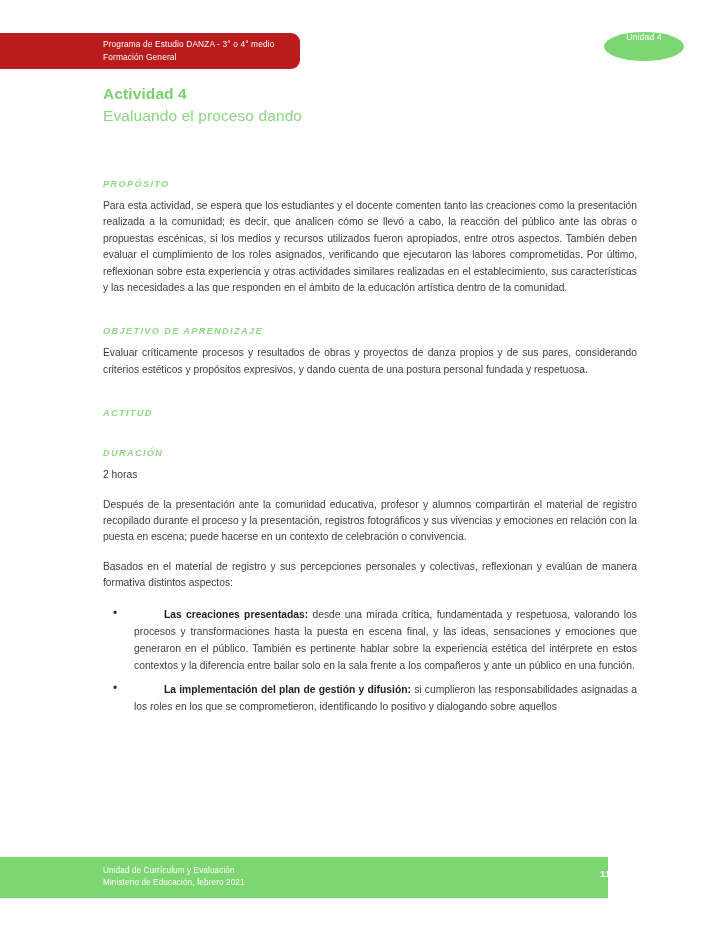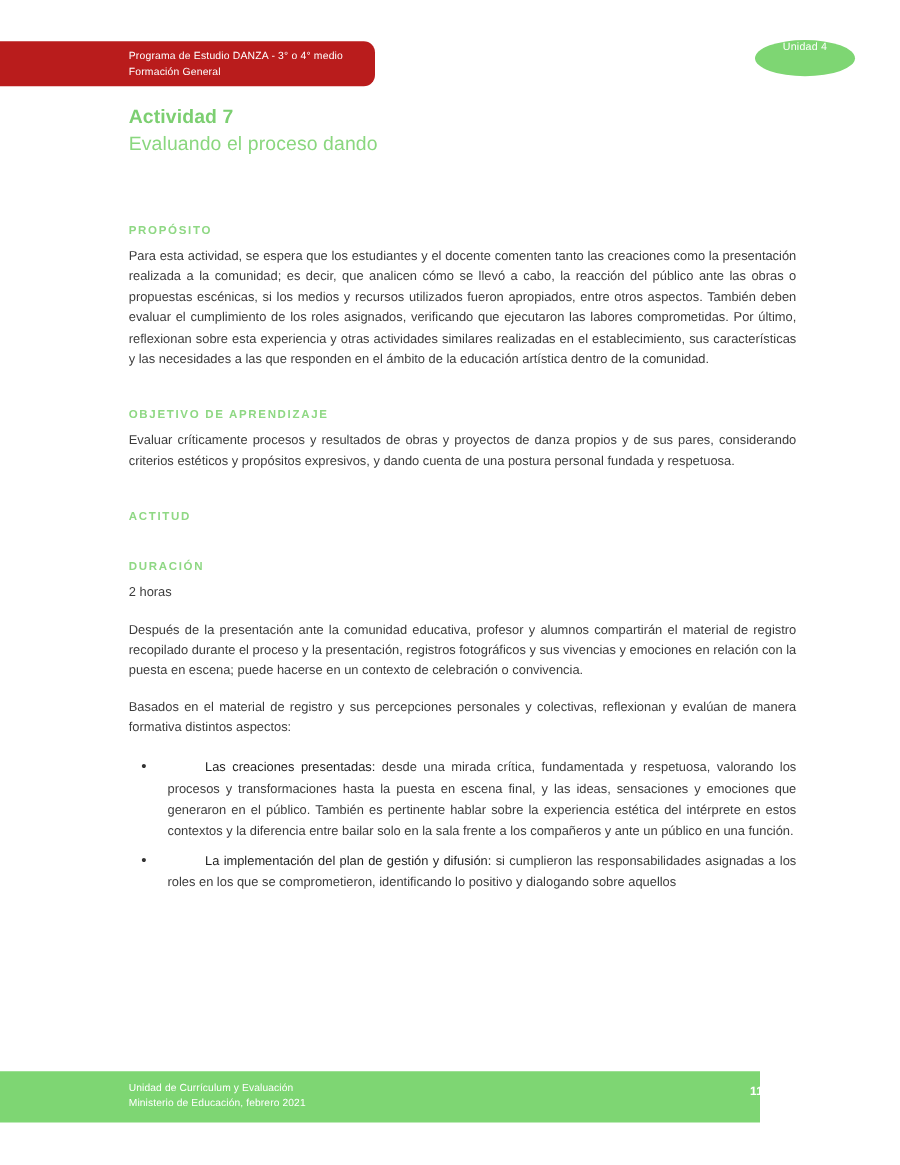--- a/index.html
+++ b/index.html
@@ -81,20 +81,21 @@
   }
 
   .section-heading {
     font-size: 9.2px;
     font-weight: bold;
     color: #8fd884;
     letter-spacing: 1.35px;
     text-transform: uppercase;
     margin-top: 30px;
     margin-bottom: 9px;
+    font-style: italic;
   }
   .section-heading.first { margin-top: 52px; }
 
   p.body {
     font-size: 10.3px;
     line-height: 16.4px;
     color: #3c3c3c;
     text-align: justify;
     margin: 0 0 0 0;
   }
@@ -125,21 +126,21 @@
   ul.bullets li::before {
     content: "\2022";
     position: absolute;
     left: 10px;
     top: -1px;
     font-size: 12px;
     color: #333333;
   }
   ul.bullets li b {
     color: #1f1f1f;
-    font-weight: normal;
+    font-weight: bold;
     padding-left: 30px;
   }
 
   
   .footer-band {
     position: absolute;
     left: 0;
     bottom: 34px;
     width: 608px;
     height: 41px;
@@ -172,21 +173,21 @@
   <div class="header-band-text">Programa de Estudio DANZA - 3° o 4° medio</div>
   <div class="header-band-text">Formación General</div>
 </div>
 
 <div class="unit-badge">
   <span class="unit-badge-text">Unidad 4</span>
 </div>
 
 <div class="content">
 
-  <div class="activity-number">Actividad 7</div>
+  <div class="activity-number">Actividad 4</div>
   <div class="activity-title">Evaluando el proceso dando</div>
 
   <div class="section-heading first">PROPÓSITO</div>
   <p class="body">Para esta actividad, se espera que los estudiantes y el docente comenten tanto las creaciones como la presentación realizada a la comunidad; es decir, que analicen cómo se llevó a cabo, la reacción del público ante las obras o propuestas escénicas, si los medios y recursos utilizados fueron apropiados, entre otros aspectos. También deben evaluar el cumplimiento de los roles asignados, verificando que ejecutaron las labores comprometidas. Por último, reflexionan sobre esta experiencia y otras actividades similares realizadas en el establecimiento, sus características y las necesidades a las que responden en el ámbito de la educación artística dentro de la comunidad.</p>
 
   <div class="section-heading">OBJETIVO DE APRENDIZAJE</div>
   <p class="body">Evaluar críticamente procesos y resultados de obras y proyectos de danza propios y de sus pares, considerando criterios estéticos y propósitos expresivos, y dando cuenta de una postura personal fundada y respetuosa.</p>
 
   <div class="section-heading">ACTITUD</div>
 

